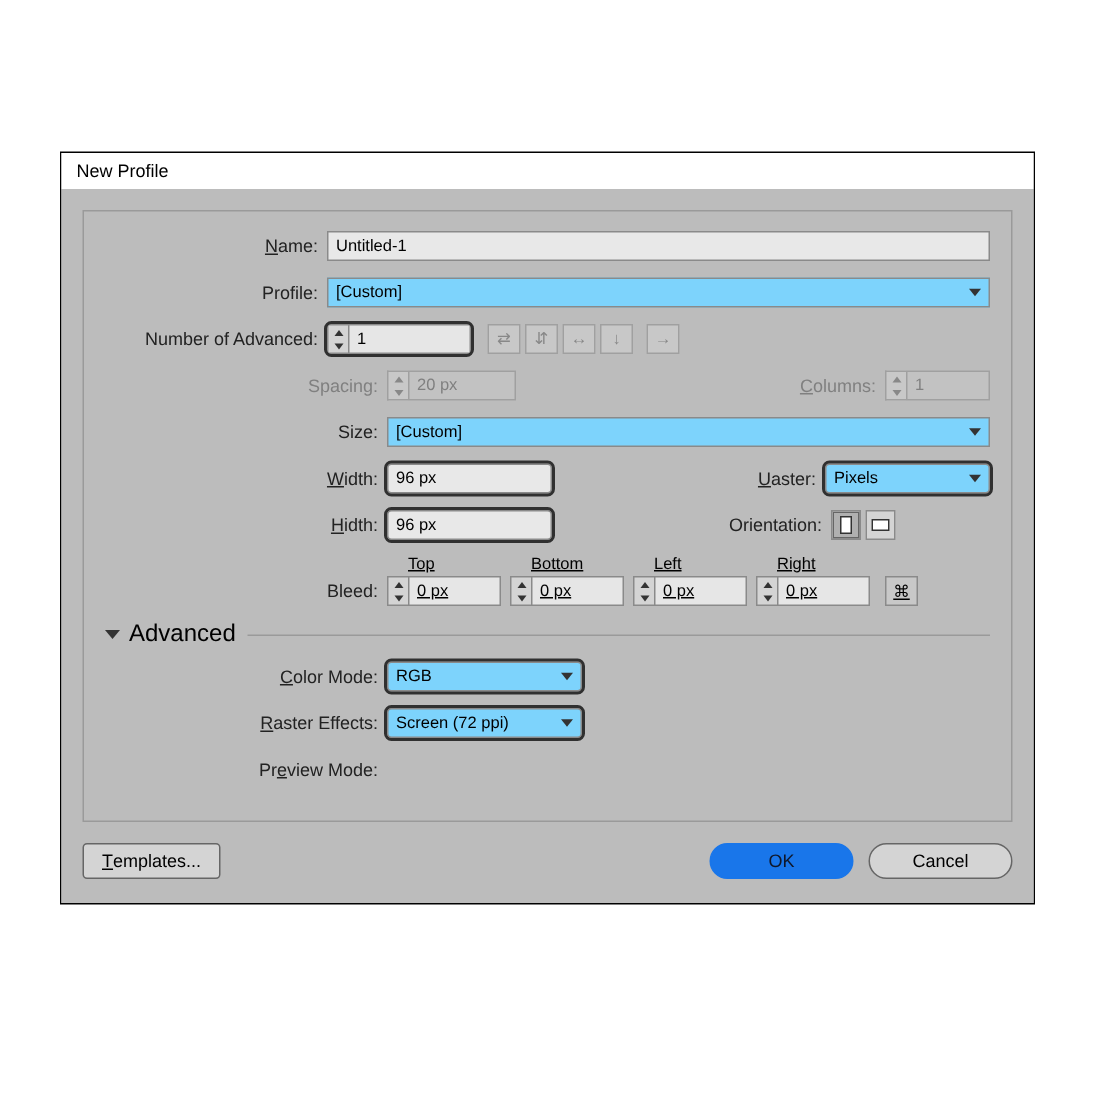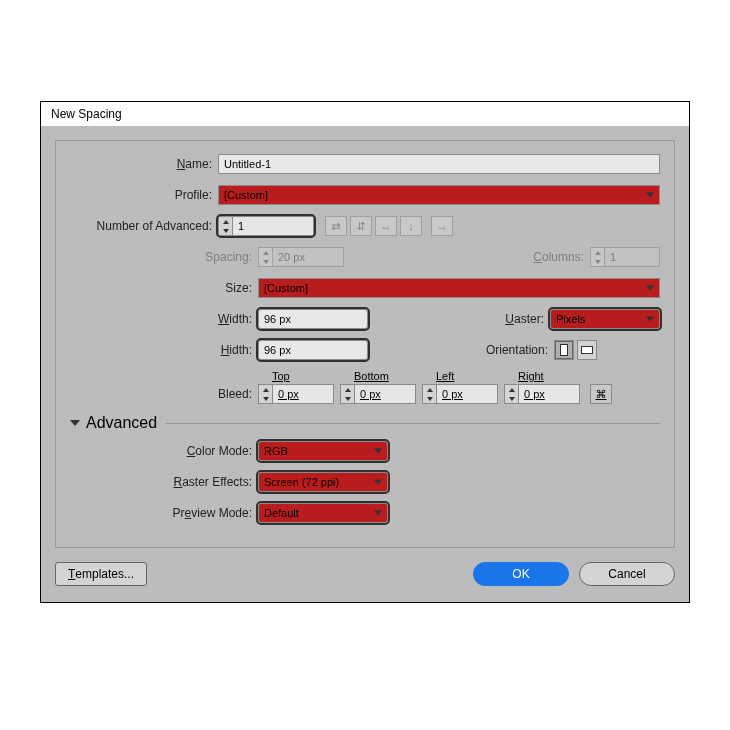--- a/index.html
+++ b/index.html
@@ -5,21 +5,21 @@
 * { box-sizing: border-box; margin: 0; padding: 0; font-family: "Segoe UI", Tahoma, sans-serif; }
 body { background: #fff; width: 730px; height: 730px; position: relative; }
 .window { position: absolute; left: 40px; top: 101px; width: 650px; border: 1px solid #000; background: #fff; }
 .titlebar { padding: 5px 10px; font-size: 12px; background: #fff; }
 .dialog-body { background: #bcbcbc; padding: 14px 14px 16px 14px; }
 .panel { border: 1px solid #9a9a9a; background: #bcbcbc; padding: 12px 14px 14px 14px; position: relative; }
 .row { display: flex; align-items: center; margin-bottom: 9px; min-height: 22px; }
 .lbl { text-align: right; font-size: 12px; color: #222; padding-right: 6px; }
 .lbl.disabled { color: #808080; }
 .underline { text-decoration: underline; }
-.input { height: 20px; background: #b91c1c; border: 1px solid #8a8a8a; font-size: 11px; padding: 0 5px; display: flex; align-items: center; }
+.input { height: 20px; background: #7dd3fc; border: 1px solid #8a8a8a; font-size: 11px; padding: 0 5px; display: flex; align-items: center; }
 .input.text { background: #e8e8e8; }
 .dd { position: relative; }
 .dd-arrow { position: absolute; right: 5px; top: 50%; transform: translateY(-50%); width: 0; height: 0; border-left: 4px solid transparent; border-right: 4px solid transparent; border-top: 5px solid #333; }
 .spinner { display: flex; height: 20px; }
 .spin-btns { width: 14px; display: flex; flex-direction: column; border: 1px solid #8a8a8a; border-right: none; background: #d4d4d4; }
 .spin-up, .spin-down { flex: 1; display: flex; align-items: center; justify-content: center; }
 .spin-up::before { content: ""; border-left: 3px solid transparent; border-right: 3px solid transparent; border-bottom: 4px solid #333; }
 .spin-down::before { content: ""; border-left: 3px solid transparent; border-right: 3px solid transparent; border-top: 4px solid #333; }
 .spinner.disabled .spin-up::before { border-bottom-color: #888; }
 .spinner.disabled .spin-down::before { border-top-color: #888; }
@@ -36,28 +36,28 @@
 .bleed-col { display: flex; flex-direction: column; }
 .bleed-col .hdr { font-size: 11px; margin-bottom: 2px; padding-left: 14px; }
 .link-btn { width: 22px; height: 20px; background: #c8c8c8; border: 1px solid #8a8a8a; display: flex; align-items: center; justify-content: center; margin-left: 4px; font-size: 11px; }
 .orient-btn { width: 20px; height: 20px; border: 1px solid #8a8a8a; background: #d4d4d4; display: flex; align-items: center; justify-content: center; margin-right: 3px; }
 .orient-btn.sel { background: #b0b0b0; box-shadow: inset 0 0 0 1px #666; }
 .orient-rect { background: #fff; border: 1px solid #333; }
 .orient-port .orient-rect { width: 8px; height: 12px; }
 .orient-land .orient-rect { width: 12px; height: 8px; }
 .footer { display: flex; margin-top: 14px; align-items: center; }
 .btn { height: 24px; border-radius: 12px; padding: 0 20px; font-size: 12px; display: flex; align-items: center; justify-content: center; border: 1px solid #666; background: #d4d4d4; cursor: pointer; }
-.btn.primary { background: #1976ea; color: #ffffff; border-color: #1976ea; }
+.btn.primary { background: #1976ea; color: #0f172a; border-color: #1976ea; }
 .arr-icon { font-size: 11px; line-height: 1; }
 </style>
 </head>
 <body>
 
 <div class="window">
-  <div class="titlebar">New Spacing</div>
+  <div class="titlebar">New Profile</div>
   <div class="dialog-body">
     <div class="panel">
 
       <div class="row">
         <div class="lbl" style="width:148px"><span class="underline">N</span><span>ame:</span></div>
         <div class="input text" style="flex:1">Untitled-1</div>
       </div>
 
       <div class="row">
         <div class="lbl" style="width:148px">Profile:</div>
@@ -215,24 +215,20 @@
       <div class="row">
         <div class="lbl" style="width:188px"><span class="underline">R</span><span>aster Effects:</span></div>
         <div class="input dd highlight" style="width:130px">
           <span>Screen (72 ppi)</span>
           <span class="dd-arrow"></span>
         </div>
       </div>
 
       <div class="row">
         <div class="lbl" style="width:188px"><span>Pr</span><span class="underline">e</span><span>view Mode:</span></div>
-        <div class="input dd highlight" style="width:130px">
-          <span>Default</span>
-          <span class="dd-arrow"></span>
-        </div>
       </div>
 
     </div>
 
     <div class="footer">
       <div class="btn" style="border-radius:3px;padding:0 12px">
           <span class="underline">T</span>
           <span>emplates...</span>
         </div>
       <div style="flex:1"></div>

